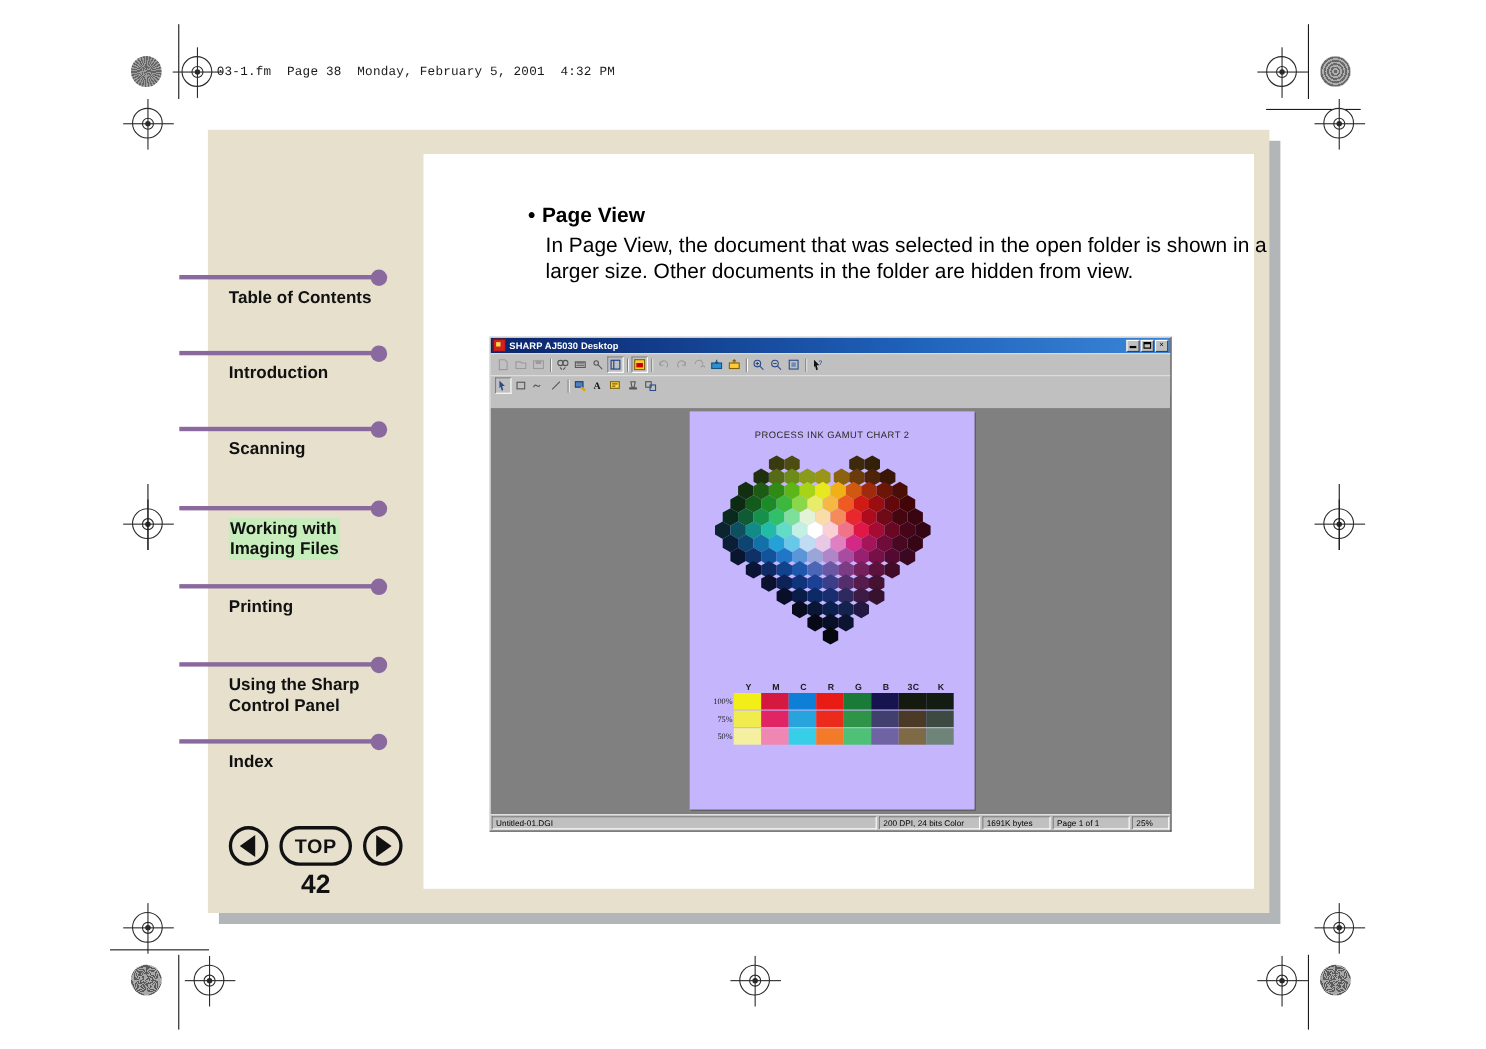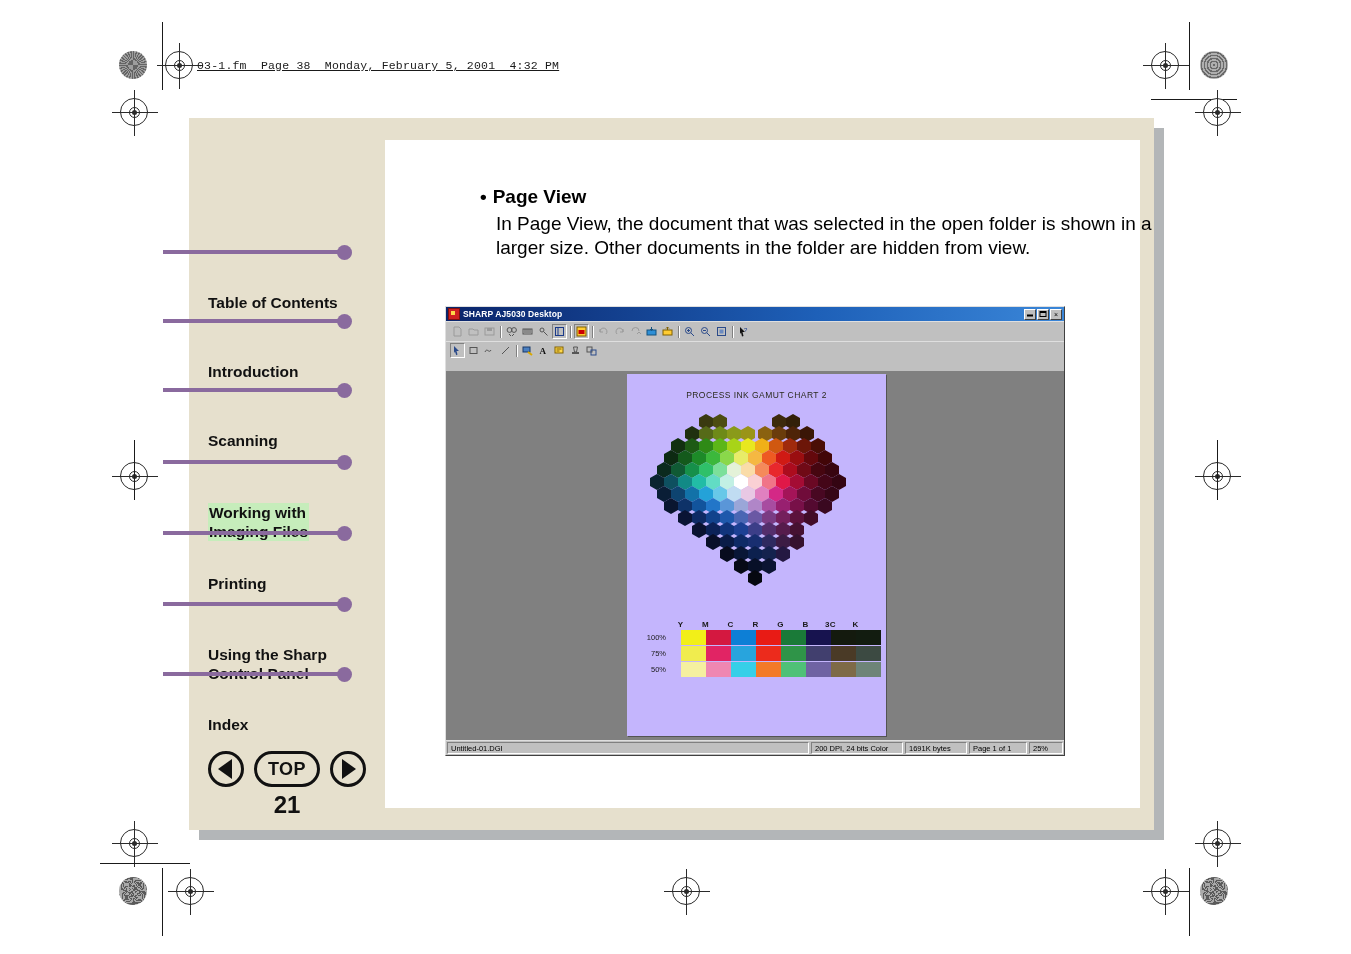--- a/index.html
+++ b/index.html
@@ -61,21 +61,20 @@
 
   
   .fm-header {
     position: absolute;
     left: 197px; top: 59px;
     font-family: "Liberation Mono", monospace;
     font-size: 11.5px;
     color: #1a1a1a;
     white-space: pre;
     letter-spacing: .2px;
-    text-decoration: underline;
   }
 
   
   .sheet-shadow {
     position: absolute;
     left: 199px; top: 128px;
     width: 965px; height: 712px;
     background: #b3b6b8;
   }
   .sheet {
@@ -101,21 +100,21 @@
     width: 183px; height: 4px; background: #8a6a9e;
   }
   .nav-dot {
     position: absolute; left: 148px; top: -5px;
     width: 15px; height: 15px; border-radius: 50%;
     background: #8a6a9e;
   }
   .nav-label {
     position: absolute; left: 19px; top: 11px;
     font-size: 15.5px; font-weight: bold; color: #111;
-    line-height: 19px; white-space: pre-line; margin-top: 32px;
+    line-height: 19px; white-space: pre-line;
   }
   .nav-label.active {
     color: #111;
     background: #c6edbb;
     display: inline-block;
     padding: 0 1px;
   }
 
   
   .btn-row { position: absolute; left: 19px; top: 633px; }
@@ -268,23 +267,23 @@
   .swatch-block { position: absolute; left: 13px; top: 246px; }
   .sw-hdr { display: flex; margin-left: 28px; }
   .sw-hdr span {
     width: 25px; text-align: center;
     font-size: 8px; font-weight: bold; color: #1a1a1a;
     letter-spacing: .4px;
     font-family: "Liberation Sans", sans-serif;
   }
   .sw-row { display: flex; align-items: center; height: 16px; }
   .sw-row .rl {
-    width: 26px; text-align: right; padding-right: 15px;
+    width: 26px; text-align: right; padding-right: 1px;
     font-size: 7.5px; color: #1a1a1a;
-    font-family: Liberation Sans, sans-serif;
+    font-family: Liberation Serif, serif;
   }
   .sw-cell { width: 25px; height: 15px; }
 
   .statusbar {
     position: absolute; left: 0; right: 0; bottom: 0; height: 15px;
     background: #c0c0c0;
     display: flex; align-items: stretch;
     border-top: 1px solid #dfdfdf;
     padding: 1px;
     box-sizing: border-box;
@@ -296,21 +295,21 @@
     font-size: 7.5px; color: #000;
     display: flex; align-items: center;
     padding-left: 3px;
     font-family: "Liberation Sans", sans-serif;
     white-space: nowrap;
     margin-right: 2px;
   }
   .sb-main { flex: 1 1 auto; }
   .sb-dpi  { width: 92px; flex: 0 0 auto; text-align: center; }
   .sb-size { width: 62px; flex: 0 0 auto; }
-  .sb-page { width: 58px; flex: 0 0 auto; }
+  .sb-page { width: 70px; flex: 0 0 auto; }
   .sb-zoom { width: 34px; flex: 0 0 auto; margin-right: 0; }
 </style>
 </head>
 <body>
 
 <div>
 
   <div class="mark density" style="left:119px; top:51px;"></div>
   <div class="mark hairline-v" style="left:162px; top:22px; height:68px;"></div>
   <div class="mark reg" style="left:165px; top:51px;">
@@ -426,21 +425,21 @@
     </div>
 
     <div class="btn-row">
       <div class="circ-btn" style="left:0;">
         <span class="tri tri-left"></span>
       </div>
       <div class="top-btn">TOP</div>
       <div class="circ-btn" style="left:122px;">
         <span class="tri tri-right"></span>
       </div>
-      <div class="page-num">21</div>
+      <div class="page-num">42</div>
     </div>
   </nav>
 
   <div class="content-panel">
 
     <div class="article">
       <div class="art-head">
         <span class="bullet">•</span><span>Page View</span>
       </div>
       <div class="art-body">In Page View, the document that was selected in the open folder is shown in a larger size. Other documents in the folder are hidden from view.</div>

